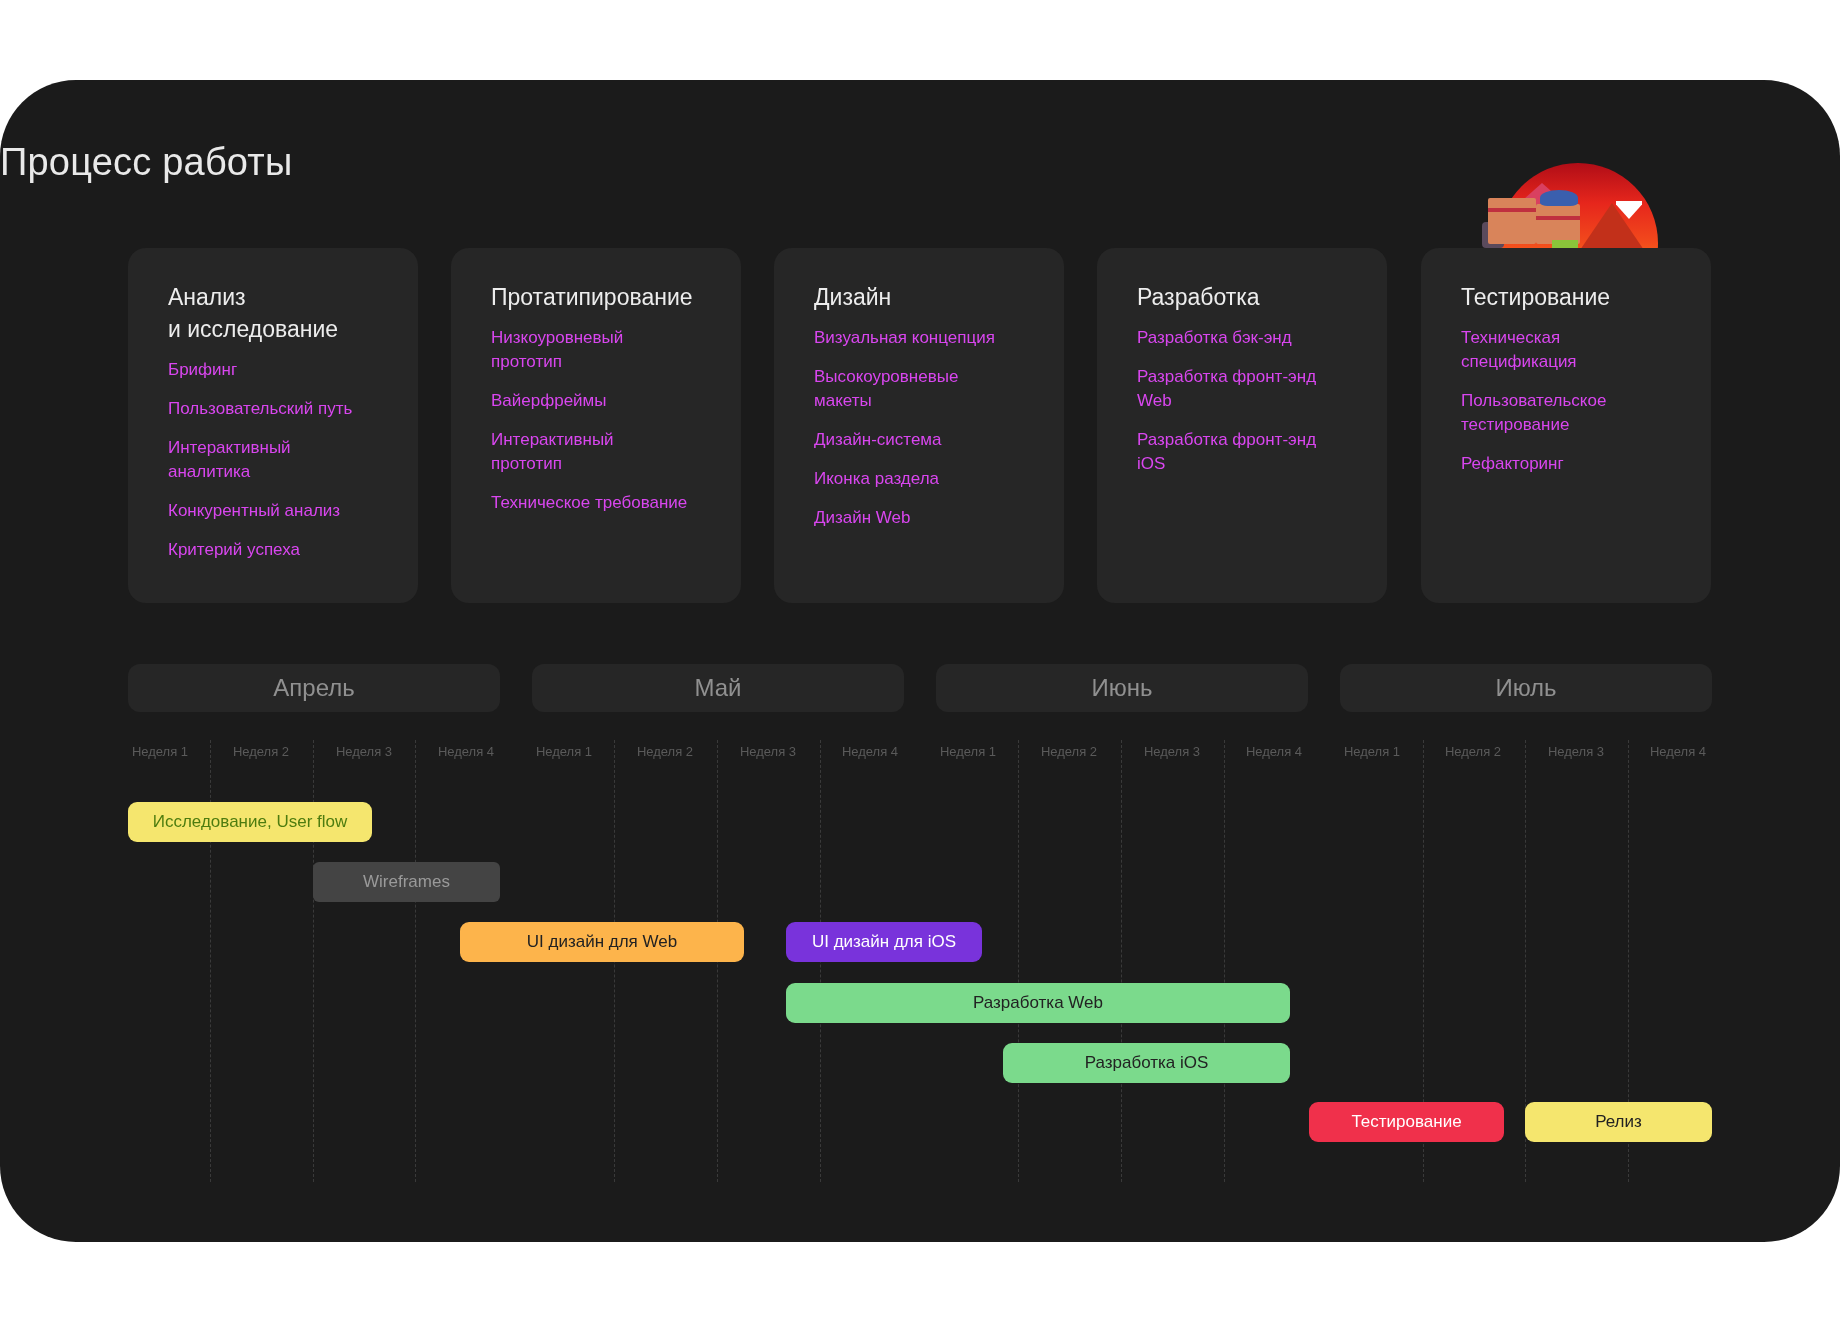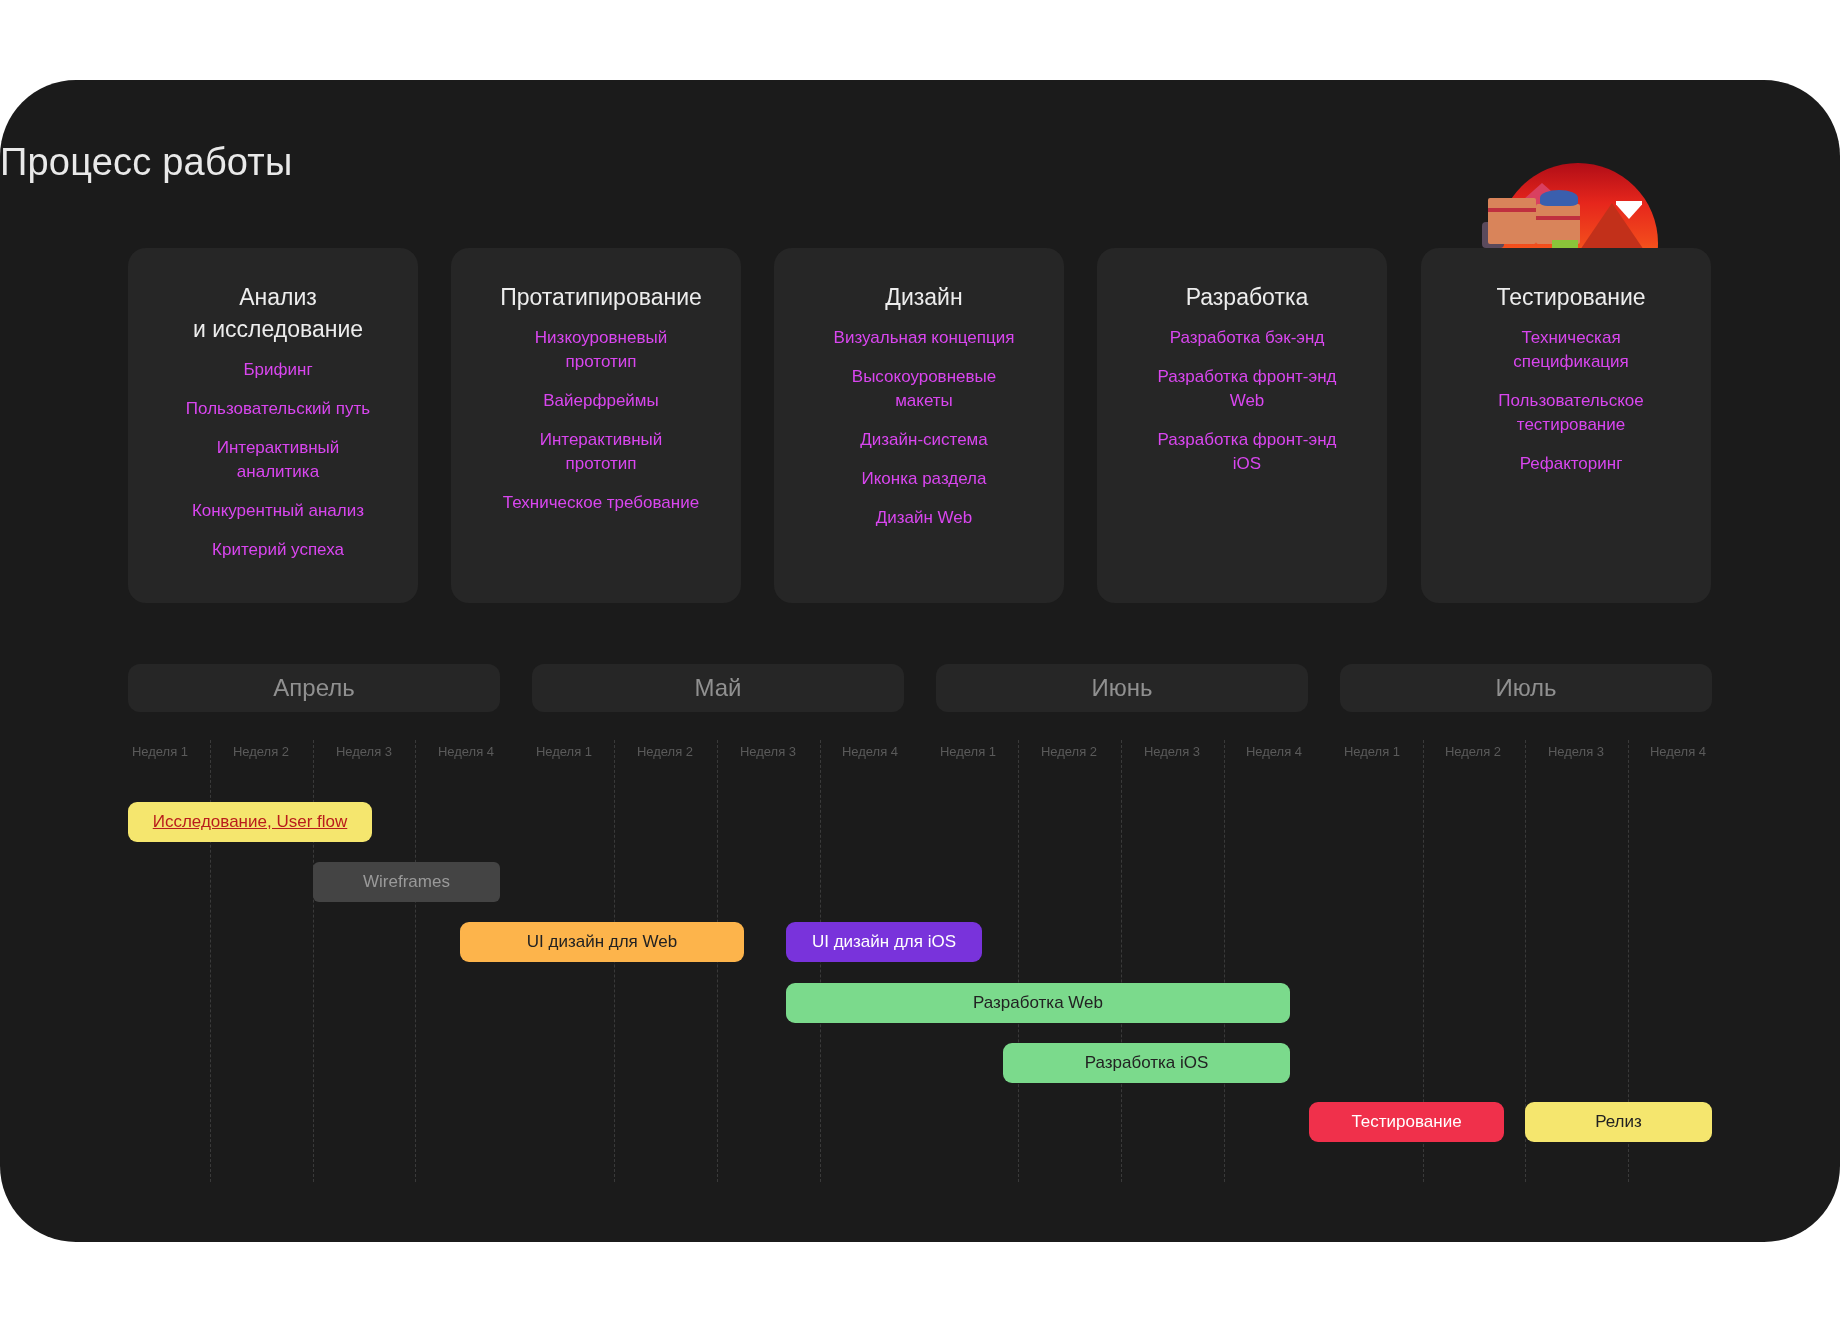--- a/index.html
+++ b/index.html
@@ -32,21 +32,21 @@
     position: absolute; background: #d9845a; border-radius: 2px;
   }
   .box-band { position: absolute; left: 0; right: 0; height: 4px; background: #c0303f; }
   .hat { position: absolute; background: #3a5fae; border-radius: 50% 50% 20% 20%; }
   .scarf { position: absolute; background: #8ac43a; }
   .pack { position: absolute; background: #5a4a5c; border-radius: 4px; }
 
   .cards { position: absolute; left: 0; top: 0; }
   .card {
     position: absolute; top: 248px; width: 290px; height: 355px;
-    background: #262626; border-radius: 18px; padding: 33px 30px 0 40px; text-align: center;
+    background: #262626; border-radius: 18px; padding: 33px 30px 0 40px;
   }
   .card-title {
     font-size: 23px; line-height: 32px; color: #ededed; white-space: pre-line;
     margin-bottom: 13px;
   }
   .card-item {
     font-size: 17px; line-height: 24px; color: #d946ef; margin-bottom: 15px; white-space: pre-line;
   }
 
   .month {
@@ -168,20 +168,20 @@
 <div class="vline" style="left:614px;"></div>
 <div class="vline" style="left:717px;"></div>
 <div class="vline" style="left:820px;"></div>
 <div class="vline" style="left:1018px;"></div>
 <div class="vline" style="left:1121px;"></div>
 <div class="vline" style="left:1224px;"></div>
 <div class="vline" style="left:1423px;"></div>
 <div class="vline" style="left:1525px;"></div>
 <div class="vline" style="left:1628px;"></div>
 
-<div class="bar" style="left:128px; top:802px; width:244px; background:#F5E66E; color:#b91c1c;text-decoration:underline;">Исследование, User flow</div>
+<div class="bar" style="left:128px; top:802px; width:244px; background:#F5E66E; color:#4d7c0f;">Исследование, User flow</div>
 <div class="bar" style="left:313px; top:862px; width:187px; background:#444444; color:#9a9a9a;border-radius:6px;">Wireframes</div>
 <div class="bar" style="left:460px; top:922px; width:284px; background:#FDB44B; color:#222;">UI дизайн для Web</div>
 <div class="bar" style="left:786px; top:922px; width:196px; background:#7933DB; color:#fff;">UI дизайн для iOS</div>
 <div class="bar" style="left:786px; top:983px; width:504px; background:#7BDA8C; color:#222;">Разработка Web</div>
 <div class="bar" style="left:1003px; top:1043px; width:287px; background:#7BDA8C; color:#222;">Разработка iOS</div>
 <div class="bar" style="left:1309px; top:1102px; width:195px; background:#F0304B; color:#fff;">Тестирование</div>
 <div class="bar" style="left:1525px; top:1102px; width:187px; background:#F5E66E; color:#222;">Релиз</div>
 
 </body></html>

